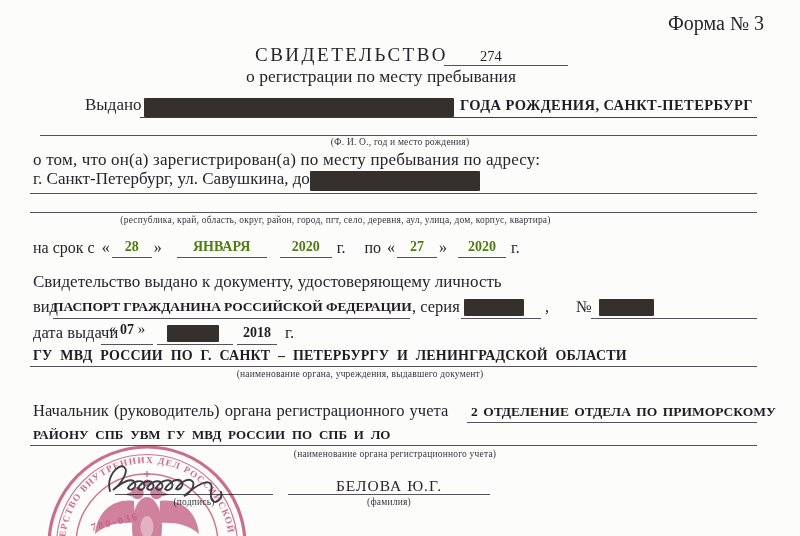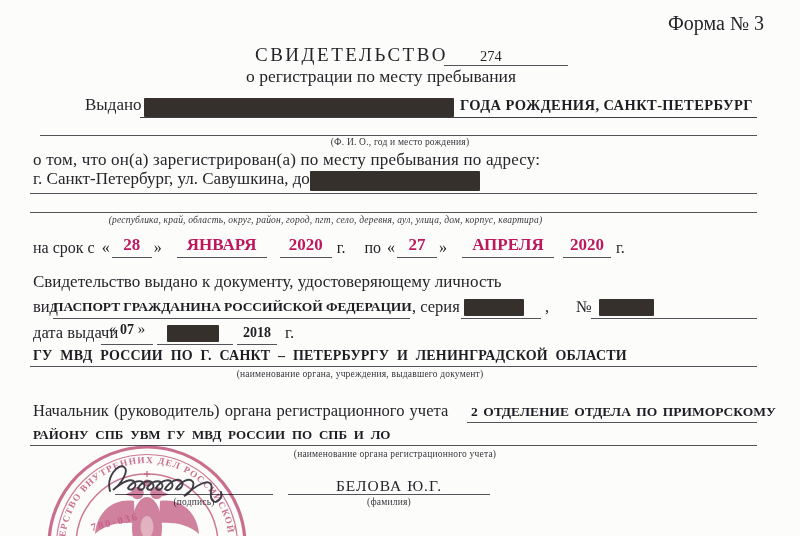--- a/index.html
+++ b/index.html
@@ -14,21 +14,21 @@
   .rule{border-top:1.4px solid #55525a;height:0;}
   .field{border-bottom:1.4px solid #55525a;}
   .redact{position:absolute;background:#35302b;border-radius:1px;}
   .lbl{font-size:16.5px;white-space:nowrap;}
   .big{font-size:17px;white-space:nowrap;}
   .val{font-weight:bold;color:#1f1d23;white-space:nowrap;}
   .center{text-align:center;}
   
   .period{display:flex;align-items:flex-end;font-size:16px;height:23px;white-space:nowrap;}
   .period .cell{border-bottom:1.4px solid #55525a;text-align:center;font-weight:bold;
-    font-size:17px;color:#be185d;padding:0 3px 2px 3px;}
+    font-size:14px;color:#4d7c0f;padding:0 3px 2px 3px;}
   .period .q{padding:0 2px 1px 2px;}
   .period .t{padding-bottom:1px;}
   .stamp-svg{mix-blend-mode:multiply;opacity:.92;}
 </style>
 </head>
 <body>
 
 <div class="page">
 
   <div class="abs" style="top:12px;left:668px;font-size:20px;">Форма № 3</div>
@@ -49,35 +49,34 @@
   <div class="abs rule" style="top:135px;left:40px;width:717px;"></div>
   <div class="abs big" style="top:150px;left:33px;letter-spacing:.2px;">о том, что он(а) зарегистрирован(а) по месту пребывания по адресу:</div>
 
   <div class="abs cap center" style="top:137px;left:0;width:800px;">(Ф. И. О., год и место рождения)</div>
 
   <div class="abs field" style="top:168px;left:30px;width:727px;height:25px;">
     <span class="abs big" style="left:3px;top:1px;">г. Санкт-Петербург, ул. Савушкина, дом</span>
     <span class="redact" style="left:280px;top:3px;width:170px;height:20px;"></span>
   </div>
   <div class="abs rule" style="top:212px;left:30px;width:727px;"></div>
-  <div class="abs cap center" style="top:215px;left:2px;width:647px;font-style:italic;">(республика, край, область, округ, район, город, пгт, село, деревня, аул, улица, дом, корпус, квартира)</div>
+  <div class="abs cap center" style="top:215px;left:12px;width:647px;">(республика, край, область, округ, район, город, пгт, село, деревня, аул, улица, дом, корпус, квартира)</div>
 
   <div class="abs period" style="top:235px;left:33px;">
     <span class="t">на срок с</span>
     <span class="q" style="margin-left:5px;">«</span>
     <span class="cell" style="width:34px;">28</span>
     <span class="q">»</span>
     <span class="cell" style="width:84px;margin-left:13px;">ЯНВАРЯ</span>
     <span class="cell" style="width:46px;margin-left:13px;">2020</span>
     <span class="t" style="margin-left:5px;">г.</span>
     <span class="t" style="margin-left:19px;">по</span>
     <span class="q" style="margin-left:4px;">«</span>
     <span class="cell" style="width:34px;">27</span>
     <span class="q">»</span>
-    <span class="cell" style="width:86px;margin-left:13px;">АПРЕЛЯ</span>
     <span class="cell" style="width:42px;margin-left:9px;">2020</span>
     <span class="t" style="margin-left:5px;">г.</span>
   </div>
 
   <div class="abs big" style="top:272px;left:33px;">Свидетельство выдано к документу, удостоверяющему личность</div>
 
   <div class="abs" style="top:295px;left:33px;width:724px;height:24px;">
     <span class="abs lbl" style="left:0;top:2px;">вид</span>
     <span class="abs field center" style="left:20px;width:357px;height:23px;">
       <span class="val" style="font-size:13.5px;line-height:23px;letter-spacing:-.1px;">ПАСПОРТ ГРАЖДАНИНА РОССИЙСКОЙ ФЕДЕРАЦИИ</span>

